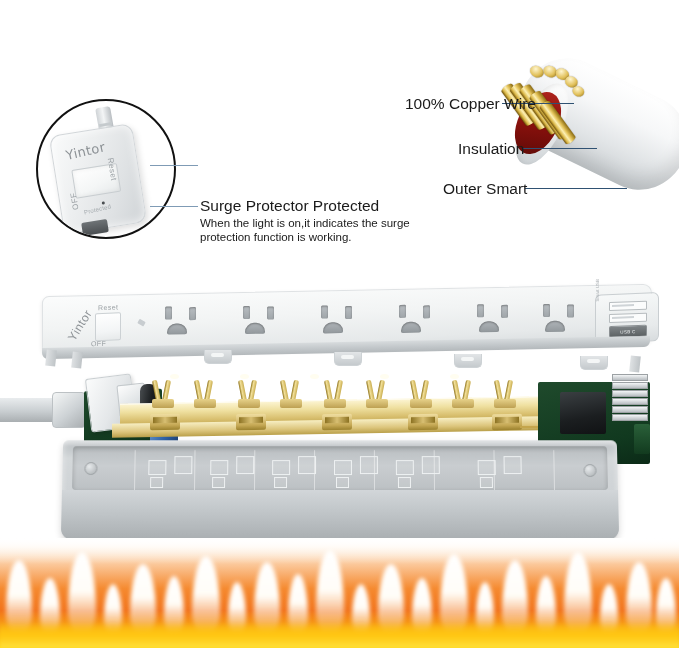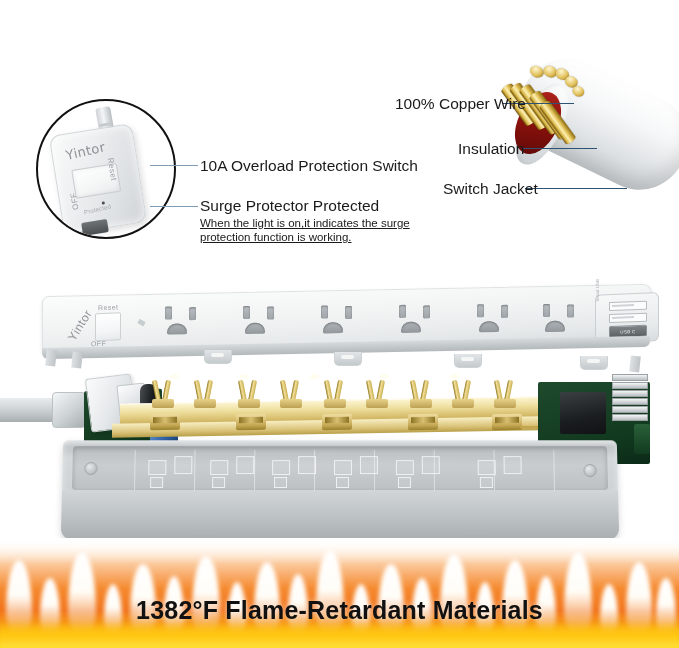--- a/index.html
+++ b/index.html
@@ -15,21 +15,21 @@
     position:absolute;left:0;top:0;width:679px;height:44px;
     display:flex;align-items:center;justify-content:center;
     font-family:"DejaVu Sans Condensed","Liberation Sans",sans-serif;
     font-weight:700;font-size:35px;letter-spacing:4.5px;color:#111;
     white-space:nowrap;
   }
 
   
   .callout{position:absolute;color:#1a1a1a;white-space:nowrap;}
   .callout.big{font-size:15.5px;}
-  .callout.sub{font-size:11.5px;line-height:14px;white-space:normal;width:215px;text-decoration:underline;}
+  .callout.sub{font-size:11.5px;line-height:14px;white-space:normal;width:215px;}
   .lead{position:absolute;height:1px;background:#7f9bb5;}
   .lead.dk{background:#2f5172;height:1.4px;}
 
   
   .circle{
     position:absolute;left:36px;top:99px;width:136px;height:136px;
     border-radius:50%;border:2.4px solid #111;background:#fff;overflow:hidden;
   }
   .sw-cord{
     position:absolute;left:60px;top:6px;width:15px;height:34px;
@@ -309,21 +309,20 @@
       <div class="sw-off">OFF</div>
       <div class="sw-led"></div>
       <div class="sw-prot">Protected</div>
     </div>
     <div class="sw-foot"></div>
   </div>
 
   <div class="lead" style="left:150px;top:165px;width:48px;"></div>
   <div class="lead" style="left:150px;top:206px;width:48px;"></div>
 
-  <div class="callout big" style="left:200px;top:157px;">10A Overload Protection Switch</div>
   <div class="callout big" style="left:200px;top:197px;">Surge Protector Protected</div>
   <div class="callout sub" style="left:200px;top:216px;">When the light is on,it indicates the surge protection function is working.</div>
 
   <div class="cable-wrap">
     <div class="jacket"></div>
     <div class="jacket-ring"></div>
     <div class="insul"></div>
     <div class="copper-core">
       <div class="strand" style="left:2px;top:24px;width:13px;height:46px;transform:rotate(-62deg);"></div>
       <div class="strand" style="left:12px;top:18px;width:13px;height:52px;transform:rotate(-62deg);"></div>
@@ -335,23 +334,23 @@
       <div class="strand-top" style="left:27px;top:-5px;width:14px;height:11px;"></div>
       <div class="strand-top" style="left:39px;top:-2px;width:13px;height:11px;"></div>
       <div class="strand-top" style="left:50px;top:4px;width:12px;height:10px;"></div>
     </div>
   </div>
 
   <div class="lead dk" style="left:502px;top:103px;width:72px;"></div>
   <div class="lead dk" style="left:523px;top:148px;width:74px;"></div>
   <div class="lead dk" style="left:525px;top:188px;width:102px;"></div>
 
-  <div class="callout big" style="left:395px;top:95px;">100% Copper Wire</div>
+  <div class="callout big" style="left:405px;top:95px;">100% Copper Wire</div>
   <div class="callout big" style="left:458px;top:140px;">Insulation</div>
-  <div class="callout big" style="left:443px;top:180px;">Switch Jacket</div>
+  <div class="callout big" style="left:443px;top:180px;">Outer Smart</div>
 
   <div class="strip">
     <div class="strip-face">
       <div class="strip-logo">Yintor</div>
       <div class="sr-reset">Reset</div>
       <div class="sr-rocker"></div>
       <div class="sr-off">OFF</div>
       <div class="sr-ind"></div>
 
       <div class="outlet" style="left:118px;top:12px;">
@@ -549,16 +548,15 @@
     <div class="ftongue" style="left:412px;width:20px;height:56px;"></div>
     <div class="ftongue" style="left:440px;width:28px;height:80px;"></div>
     <div class="ftongue" style="left:476px;width:18px;height:52px;"></div>
     <div class="ftongue" style="left:502px;width:26px;height:74px;"></div>
     <div class="ftongue" style="left:536px;width:20px;height:58px;"></div>
     <div class="ftongue" style="left:564px;width:28px;height:82px;"></div>
     <div class="ftongue" style="left:600px;width:18px;height:50px;"></div>
     <div class="ftongue" style="left:626px;width:26px;height:72px;"></div>
     <div class="ftongue" style="left:656px;width:20px;height:56px;"></div>
     <div class="fbase"></div>
-    <div class="flame-text">1382°F Flame-Retardant Materials</div>
   </div>
 
 </div>
 
 </body></html>

